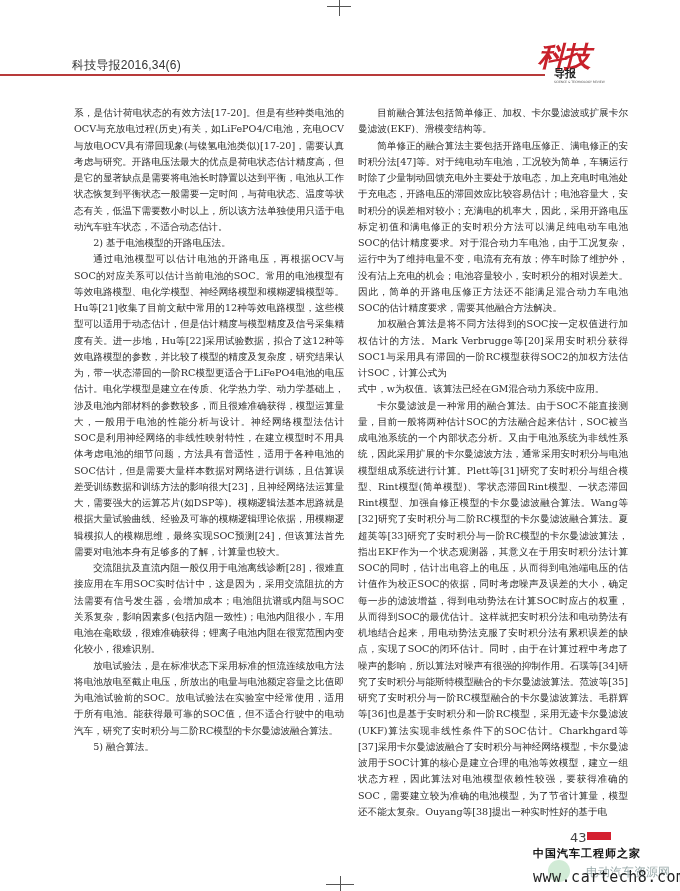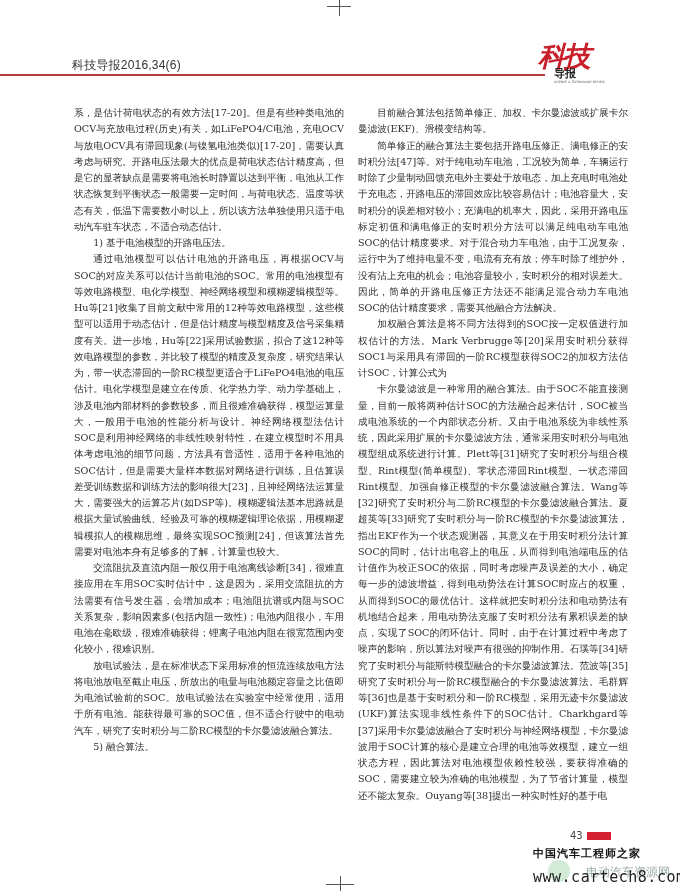--- a/index.html
+++ b/index.html
@@ -24,21 +24,21 @@
     position: absolute; top: 89px; width: 270px; font-size: 9.6px; line-height: 16.25px;
     text-align: justify; color: #2c2c2c; margin-top: 16px;
   }
   .col-left { left: 74px; }
   .col-right { left: 358px; }
   .column p { margin: 0; text-indent: 2em; }
   .column p.noindent { text-indent: 0; }
   .column p.formula { text-indent: 0; text-align: center; font-style: italic; }
   .column p.heading { text-indent: 2em; }
   .page-num {
-    position: absolute; left: 570px; top: 830px; font-size: 10px; color: #444;
+    position: absolute; left: 570px; top: 830px; font-size: 13px; color: #444;
     font-family: "DejaVu Sans", "Liberation Sans", sans-serif;
   }
   .page-bar { position: absolute; left: 587px; top: 832px; width: 24px; height: 8px; background: #d42030; }
   .wm-cn {
     position: absolute; left: 533px; top: 846px; font-size: 11px; font-weight: bold; color: #111;
     font-family: "DejaVu Serif", serif; letter-spacing: 1px;
   }
   .wm-sub { position: absolute; left: 586px; top: 864px; font-size: 12px; color: #9aa; font-family: Liberation Serif, serif; }
   .wm-url {
     position: absolute; left: 533px; top: 868px; font-size: 15px; color: #222;
@@ -57,31 +57,32 @@
 <div class="header-title">科技导报2016,34(6)</div>
 <div class="header-rule"></div>
 <div class="logo">
   <span class="logo-big">科技</span>
   <span class="logo-small">导报</span>
   <span class="logo-tiny">SCIENCE &amp; TECHNOLOGY REVIEW</span>
 </div>
 
 <div class="column col-left">
   <p class="noindent">系，是估计荷电状态的有效方法[17-20]。但是有些种类电池的OCV与充放电过程(历史)有关，如LiFePO4/C电池，充电OCV与放电OCV具有滞回现象(与镍氢电池类似)[17-20]，需要认真考虑与研究。开路电压法最大的优点是荷电状态估计精度高，但是它的显著缺点是需要将电池长时静置以达到平衡，电池从工作状态恢复到平衡状态一般需要一定时间，与荷电状态、温度等状态有关，低温下需要数小时以上，所以该方法单独使用只适于电动汽车驻车状态，不适合动态估计。</p>
-  <p class="heading">1) 基于电池模型的开路电压法。</p>
+  <p class="heading">2) 基于电池模型的开路电压法。</p>
   <p>通过电池模型可以估计电池的开路电压，再根据OCV与SOC的对应关系可以估计当前电池的SOC。常用的电池模型有等效电路模型、电化学模型、神经网络模型和模糊逻辑模型等。Hu等[21]收集了目前文献中常用的12种等效电路模型，这些模型可以适用于动态估计，但是估计精度与模型精度及信号采集精度有关。进一步地，Hu等[22]采用试验数据，拟合了这12种等效电路模型的参数，并比较了模型的精度及复杂度，研究结果认为，带一状态滞回的一阶RC模型更适合于LiFePO4电池的电压估计。电化学模型是建立在传质、化学热力学、动力学基础上，涉及电池内部材料的参数较多，而且很难准确获得，模型运算量大，一般用于电池的性能分析与设计。神经网络模型法估计SOC是利用神经网络的非线性映射特性，在建立模型时不用具体考虑电池的细节问题，方法具有普适性，适用于各种电池的SOC估计，但是需要大量样本数据对网络进行训练，且估算误差受训练数据和训练方法的影响很大[23]，且神经网络法运算量大，需要强大的运算芯片(如DSP等)。模糊逻辑法基本思路就是根据大量试验曲线、经验及可靠的模糊逻辑理论依据，用模糊逻辑模拟人的模糊思维，最终实现SOC预测[24]，但该算法首先需要对电池本身有足够多的了解，计算量也较大。</p>
-  <p>交流阻抗及直流内阻一般仅用于电池离线诊断[34]，很难直接应用在车用SOC实时估计中，这是因为，采用交流阻抗的方法需要有信号发生器，会增加成本；电池阻抗谱或内阻与SOC关系复杂，影响因素多(包括内阻一致性)；电池内阻很小，车用电池在毫欧级，很难准确获得；锂离子电池内阻在很宽范围内变化较小，很难识别。</p>
+  <p>交流阻抗及直流内阻一般仅用于电池离线诊断[28]，很难直接应用在车用SOC实时估计中，这是因为，采用交流阻抗的方法需要有信号发生器，会增加成本；电池阻抗谱或内阻与SOC关系复杂，影响因素多(包括内阻一致性)；电池内阻很小，车用电池在毫欧级，很难准确获得；锂离子电池内阻在很宽范围内变化较小，很难识别。</p>
   <p>放电试验法，是在标准状态下采用标准的恒流连续放电方法将电池放电至截止电压，所放出的电量与电池额定容量之比值即为电池试验前的SOC。放电试验法在实验室中经常使用，适用于所有电池。能获得最可靠的SOC值，但不适合行驶中的电动汽车，研究了安时积分与二阶RC模型的卡尔曼滤波融合算法。</p>
   <p class="heading">5) 融合算法。</p>
 </div>
 
 <div class="column col-right">
   <p>目前融合算法包括简单修正、加权、卡尔曼滤波或扩展卡尔曼滤波(EKF)、滑模变结构等。</p>
   <p>简单修正的融合算法主要包括开路电压修正、满电修正的安时积分法[47]等。对于纯电动车电池，工况较为简单，车辆运行时除了少量制动回馈充电外主要处于放电态，加上充电时电池处于充电态，开路电压的滞回效应比较容易估计；电池容量大，安时积分的误差相对较小；充满电的机率大，因此，采用开路电压标定初值和满电修正的安时积分方法可以满足纯电动车电池SOC的估计精度要求。对于混合动力车电池，由于工况复杂，运行中为了维持电量不变，电流有充有放；停车时除了维护外，没有沾上充电的机会；电池容量较小，安时积分的相对误差大。因此，简单的开路电压修正方法还不能满足混合动力车电池SOC的估计精度要求，需要其他融合方法解决。</p>
   <p>加权融合算法是将不同方法得到的SOC按一定权值进行加权估计的方法。Mark Verbrugge等[20]采用安时积分获得SOC1与采用具有滞回的一阶RC模型获得SOC2的加权方法估计SOC，计算公式为</p>
+  <p class="noindent">式中，w为权值。该算法已经在GM混合动力系统中应用。</p>
   <p>卡尔曼滤波是一种常用的融合算法。由于SOC不能直接测量，目前一般将两种估计SOC的方法融合起来估计，SOC被当成电池系统的一个内部状态分析。又由于电池系统为非线性系统，因此采用扩展的卡尔曼滤波方法，通常采用安时积分与电池模型组成系统进行计算。Plett等[31]研究了安时积分与组合模型、Rint模型(简单模型)、零状态滞回Rint模型、一状态滞回Rint模型、加强自修正模型的卡尔曼滤波融合算法。Wang等[32]研究了安时积分与二阶RC模型的卡尔曼滤波融合算法。夏超英等[33]研究了安时积分与一阶RC模型的卡尔曼滤波算法，指出EKF作为一个状态观测器，其意义在于用安时积分法计算SOC的同时，估计出电容上的电压，从而得到电池端电压的估计值作为校正SOC的依据，同时考虑噪声及误差的大小，确定每一步的滤波增益，得到电动势法在计算SOC时应占的权重，从而得到SOC的最优估计。这样就把安时积分法和电动势法有机地结合起来，用电动势法克服了安时积分法有累积误差的缺点，实现了SOC的闭环估计。同时，由于在计算过程中考虑了噪声的影响，所以算法对噪声有很强的抑制作用。石璞等[34]研究了安时积分与能斯特模型融合的卡尔曼滤波算法。范波等[35]研究了安时积分与一阶RC模型融合的卡尔曼滤波算法。毛群辉等[36]也是基于安时积分和一阶RC模型，采用无迹卡尔曼滤波(UKF)算法实现非线性条件下的SOC估计。Charkhgard等[37]采用卡尔曼滤波融合了安时积分与神经网络模型，卡尔曼滤波用于SOC计算的核心是建立合理的电池等效模型，建立一组状态方程，因此算法对电池模型依赖性较强，要获得准确的SOC，需要建立较为准确的电池模型，为了节省计算量，模型还不能太复杂。Ouyang等[38]提出一种实时性好的基于电</p>
 </div>
 
 <div class="page-num">43</div>
 <div class="page-bar"></div>
 
 <div class="wm-leaf"></div>
 <div class="wm-cn">中国汽车工程师之家</div>
 <div class="wm-sub">电动汽车资源网</div>
 <div class="wm-url">www.cartech8.com</div>

